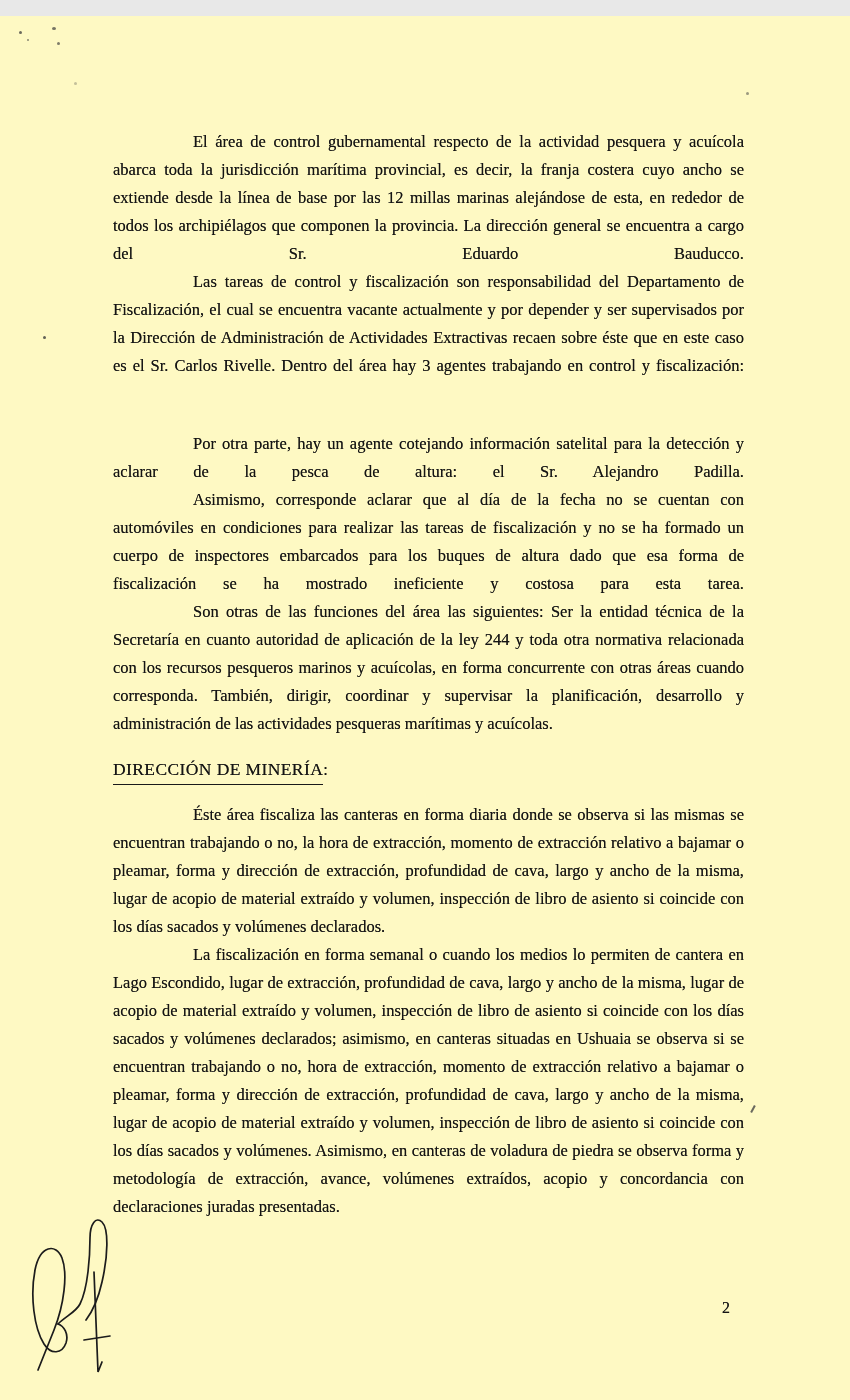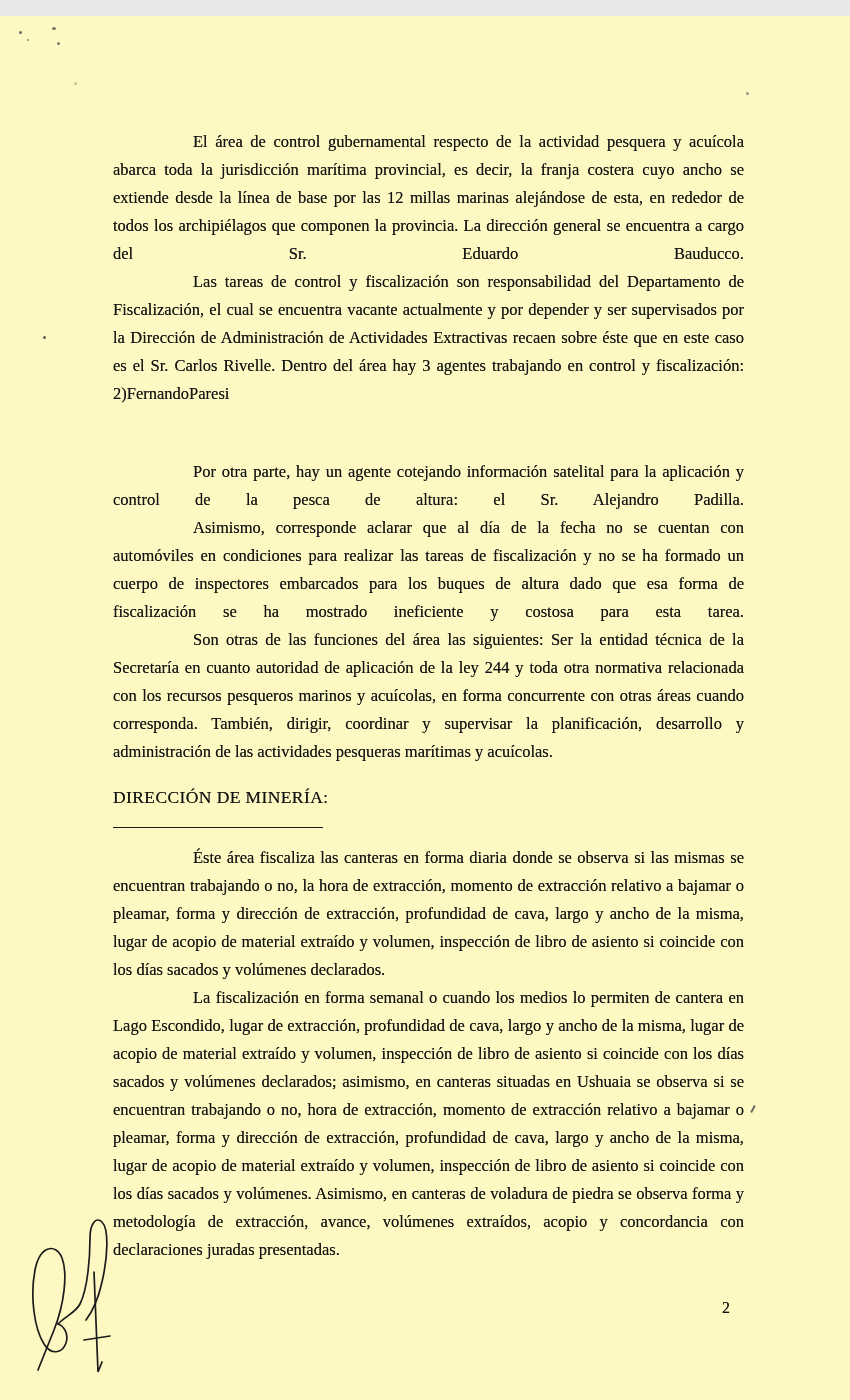--- a/index.html
+++ b/index.html
@@ -28,21 +28,21 @@
   .para.stretch {
     text-align-last: justify;
     -moz-text-align-last: justify;
   }
   .list-line { text-align: left; text-indent: 0; }
   .gap-lg { height: 50px; }
   .heading-row { margin: 17px 0 16px 0; text-align: left; }
   .heading-row .underlined {
     display: inline-block;
     border-bottom: 1.6px solid #1a1a1a;
-    padding-bottom: 16px;
+    padding-bottom: 1px;
     font-size: 17.5px;
     letter-spacing: 0.4px;
   }
   .page-number {
     position: absolute;
     left: 722px;
     top: 1283px;
     font-size: 16px;
   }
   .signature {
@@ -88,25 +88,24 @@
   <div class="speck sp6"></div>
   <div class="speck sp7"></div>
   <div class="tick"></div>
 
   <div class="content">
 
     <div class="para stretch">El área de control gubernamental respecto de la actividad pesquera y acuícola abarca toda la jurisdicción marítima provincial, es decir, la franja costera cuyo ancho se extiende desde la línea de base por las 12 millas marinas alejándose de esta, en rededor de todos los archipiélagos que componen la provincia. La dirección general se encuentra a cargo del Sr. Eduardo Bauducco.</div>
 
     <div class="para stretch">Las tareas de control y fiscalización son responsabilidad del Departamento de Fiscalización, el cual se encuentra vacante actualmente y por depender y ser supervisados por la Dirección de Administración de Actividades Extractivas  recaen sobre éste que en este caso es el Sr. Carlos Rivelle. Dentro del área hay 3 agentes  trabajando en control y fiscalización:</div>
 
-    <div class="list-line">2)FernandoParesi</div>
 
     <div class="gap-lg"></div>
 
-    <div class="para stretch">Por otra parte,  hay un agente cotejando información satelital para la aplicación y control de la pesca de altura: el Sr. Alejandro Padilla.</div>
+    <div class="para stretch">Por otra parte,  hay un agente cotejando información satelital para la detección y aclarar de la pesca de altura: el Sr. Alejandro Padilla.</div>
 
     <div class="para stretch">Asimismo, corresponde aclarar que al día de la fecha no se cuentan con automóviles en condiciones para realizar las tareas de fiscalización y no se ha formado un cuerpo de inspectores embarcados para los buques de altura dado que esa forma de fiscalización se ha mostrado ineficiente y costosa para esta tarea.</div>
 
     <div class="para">Son otras de las funciones del área las siguientes:  Ser la entidad técnica de la Secretaría en cuanto autoridad de aplicación de la ley 244 y toda otra normativa relacionada con los recursos pesqueros marinos y acuícolas, en forma concurrente con otras áreas cuando corresponda. También, dirigir, coordinar y supervisar la  planificación, desarrollo y administración de las actividades pesqueras marítimas y acuícolas.</div>
 
     <div class="heading-row">
       <span class="underlined">DIRECCIÓN DE MINERÍA</span><span>:</span>
     </div>
 
     <div class="para">Éste área fiscaliza las canteras en forma diaria donde se observa si las mismas se encuentran trabajando o no, la hora de extracción, momento de extracción relativo a bajamar o  pleamar, forma y dirección de extracción, profundidad de cava, largo y ancho de la misma, lugar de acopio de material extraído y volumen, inspección de libro de asiento si coincide con los días sacados y volúmenes declarados.</div>

